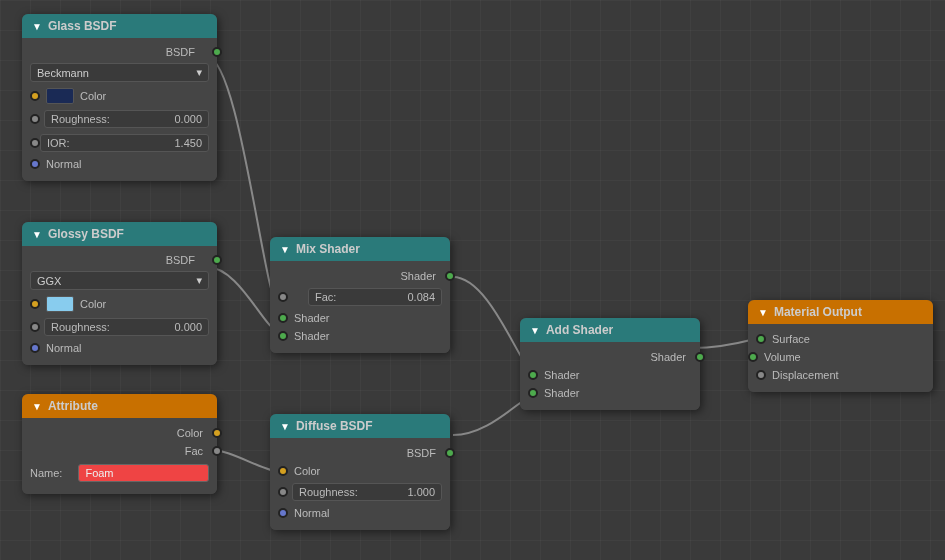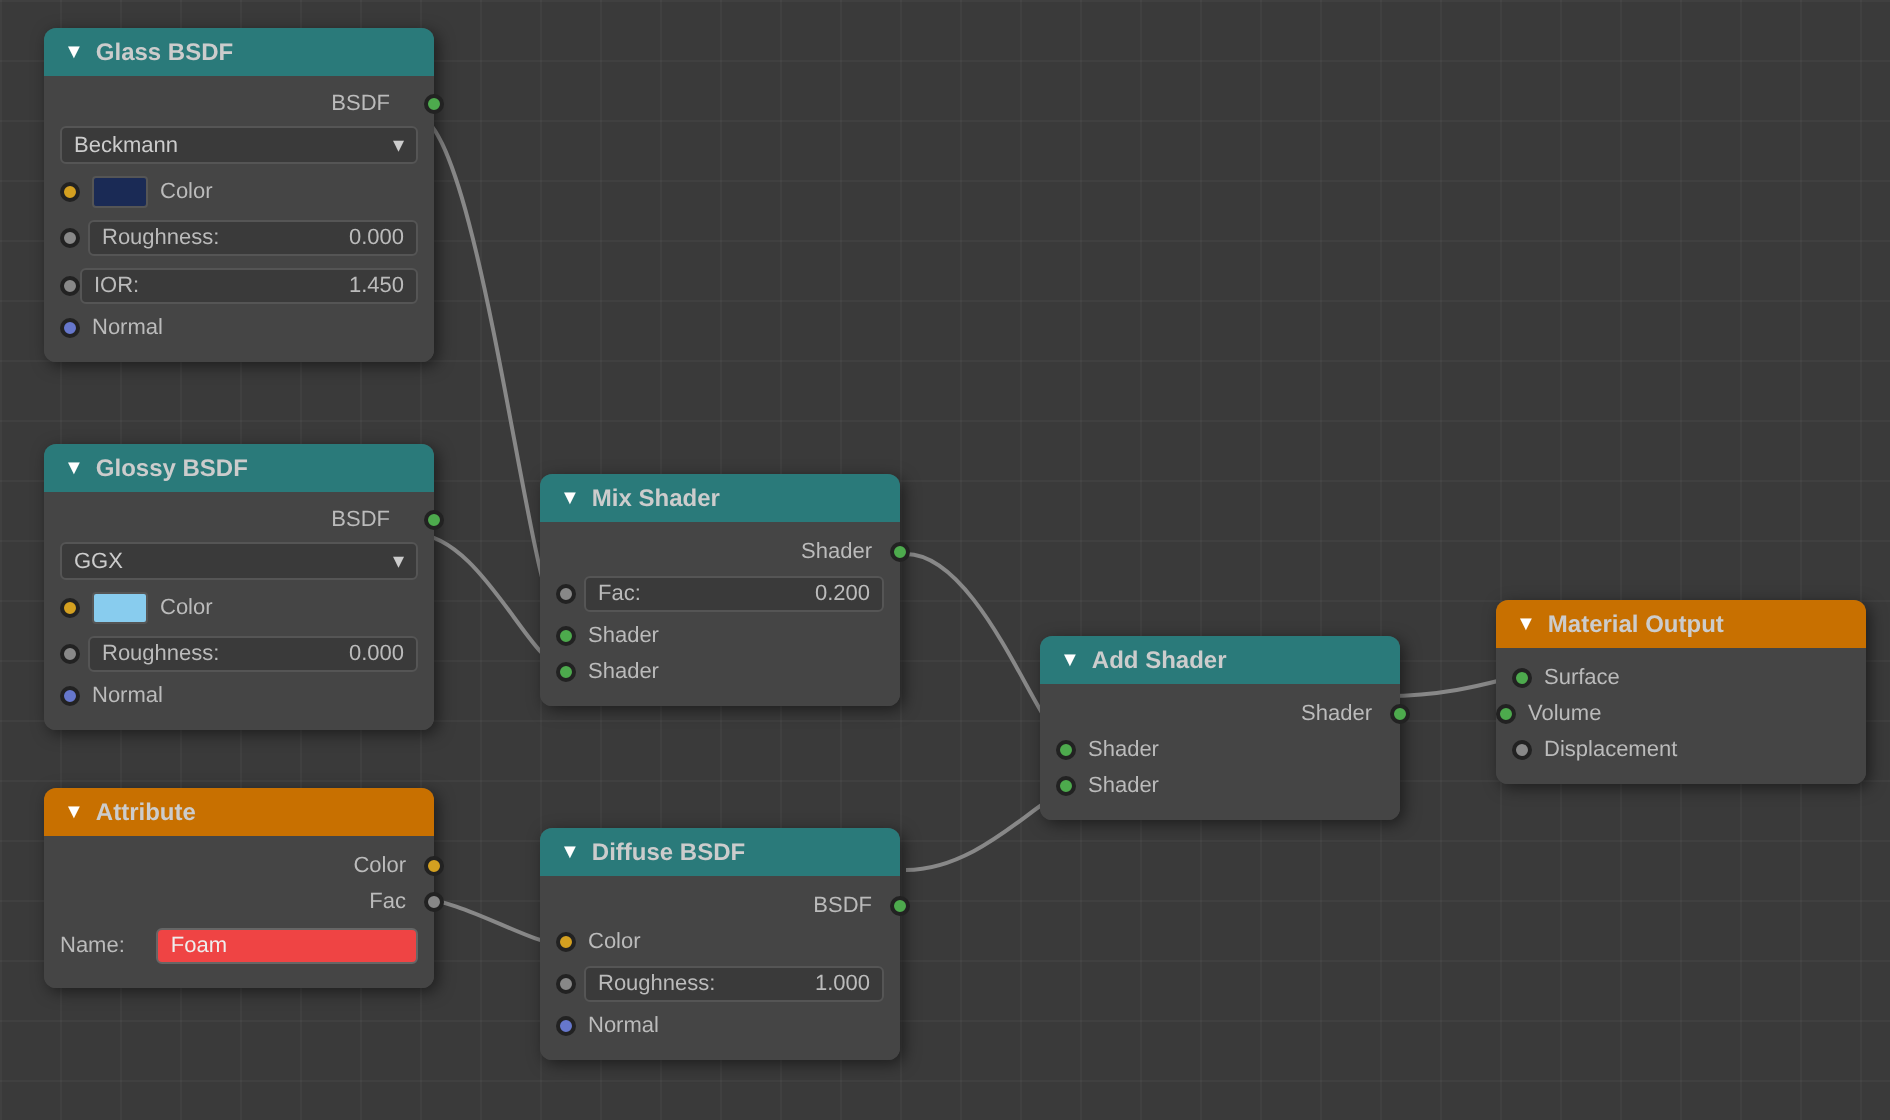--- a/index.html
+++ b/index.html
@@ -296,25 +296,25 @@
     <span class="arrow">▼</span>
     <span>Mix Shader</span>
   </div>
   <div class="node-body" style="position:relative;">
 
     <div class="node-output-row" style="position:relative; display:flex; align-items:center; justify-content:flex-end; padding:3px 14px 3px 0;">
       <span style="font-size:11px; color:#bbb;">Shader</span>
       <div class="socket socket-green" style="position:absolute; right:-5px; top:50%; transform:translateY(-50%);"></div>
     </div>
 
-    <div style="padding:3px 8px; display:flex; align-items:center; gap:4px;">
+    <div style="padding:3px 8px; display:flex; align-items:center; gap:20px;">
       <div class="socket socket-gray" style="position:relative; width:10px; height:10px; border-radius:50%; border:2px solid #222; background:#888; flex-shrink:0;"></div>
       <div class="slider-field">
         <span>Fac:</span>
-        <span>0.200</span>
+        <span>0.084</span>
       </div>
     </div>
 
     <div style="padding:3px 8px; display:flex; align-items:center; gap:6px;">
       <div class="socket socket-green" style="position:relative; width:10px; height:10px; border-radius:50%; border:2px solid #222; background:#4daa4d; flex-shrink:0;"></div>
       <span style="font-size:11px; color:#bbb;">Shader</span>
     </div>
 
     <div style="padding:3px 8px; display:flex; align-items:center; gap:6px;">
       <div class="socket socket-green" style="position:relative; width:10px; height:10px; border-radius:50%; border:2px solid #222; background:#4daa4d; flex-shrink:0;"></div>

